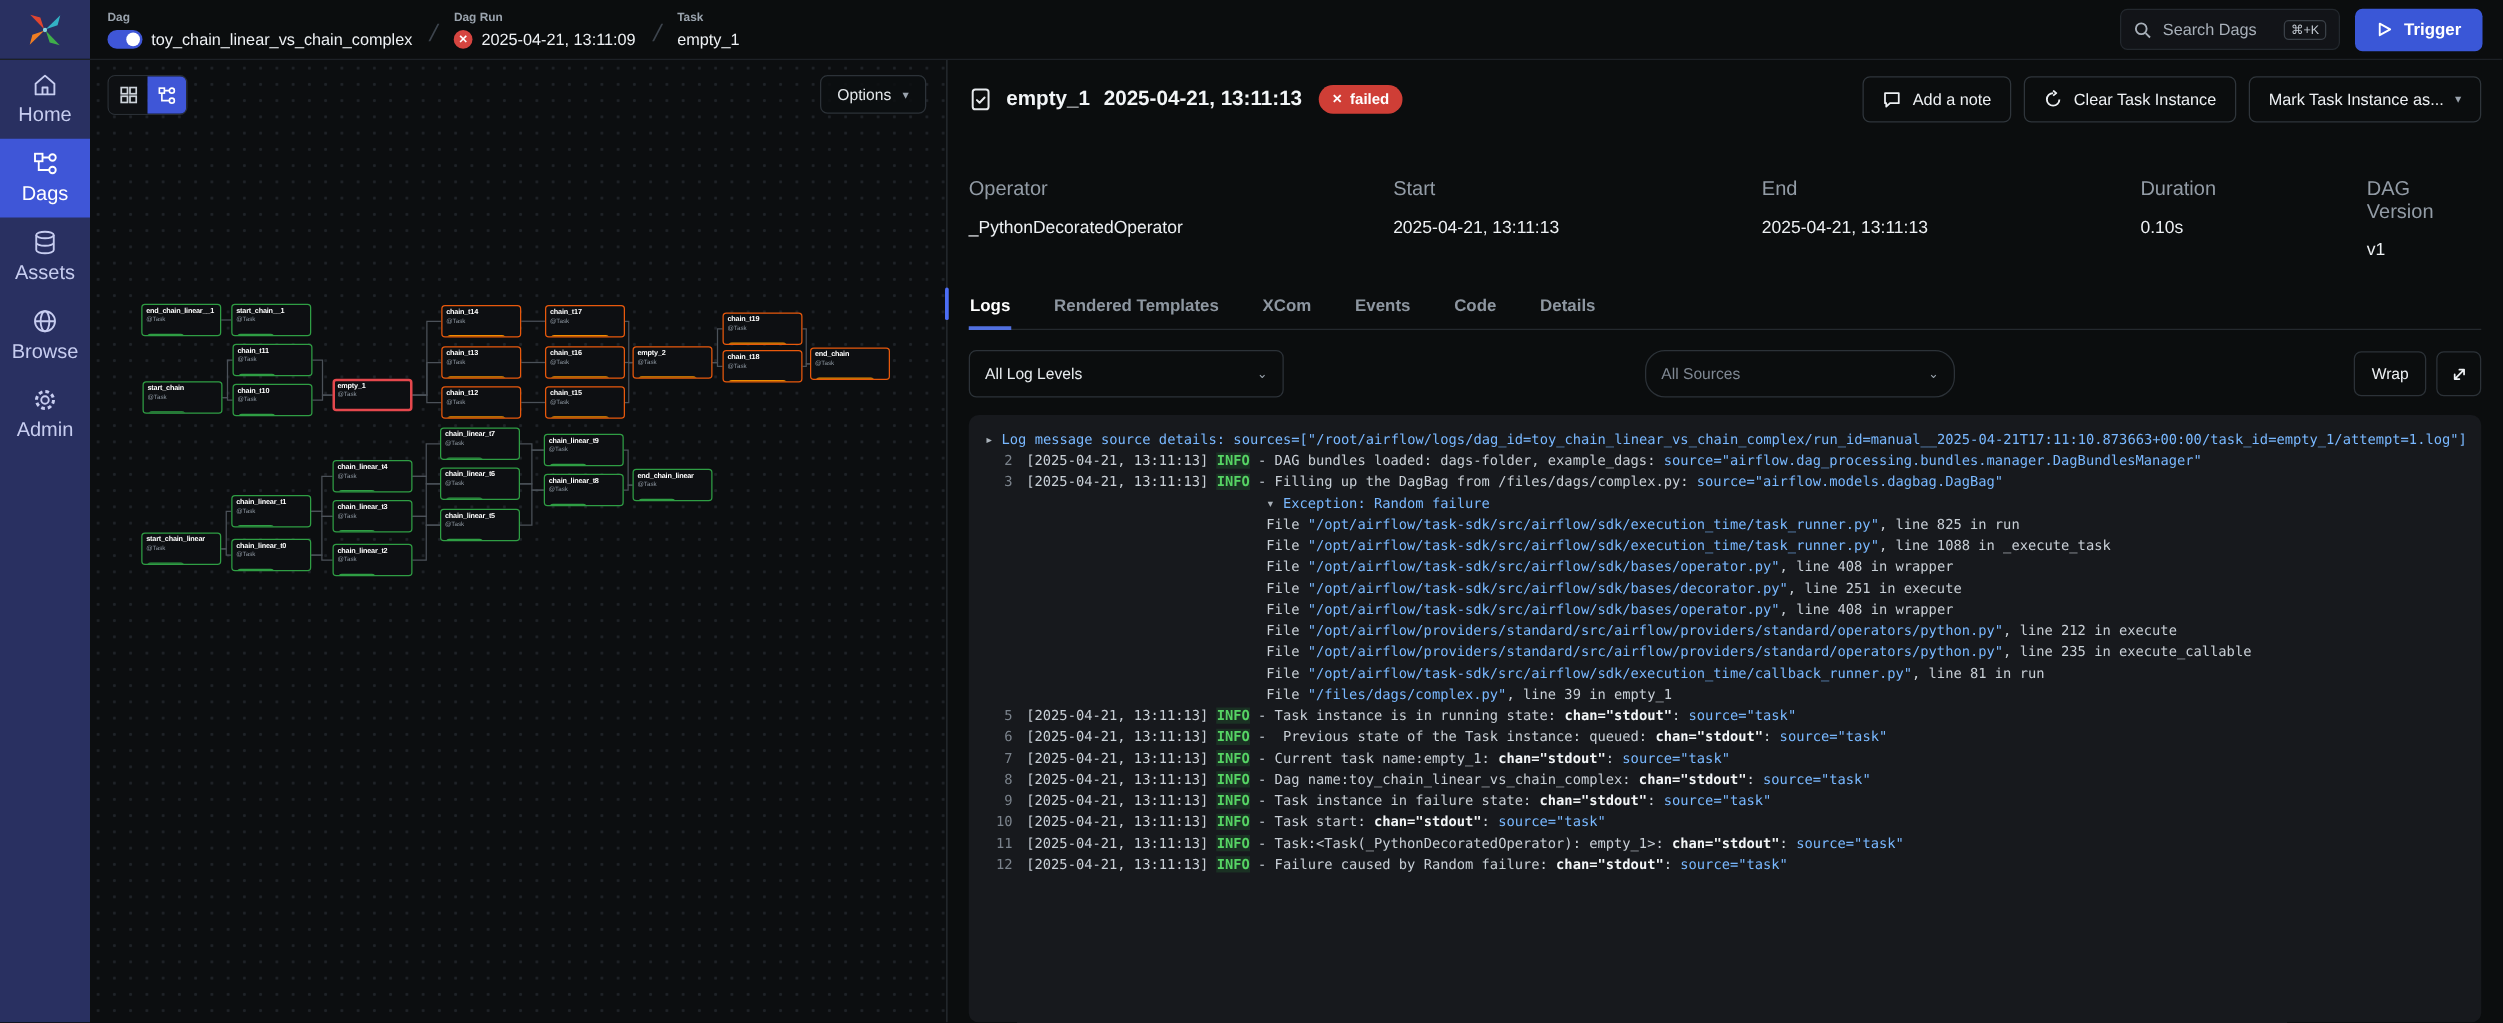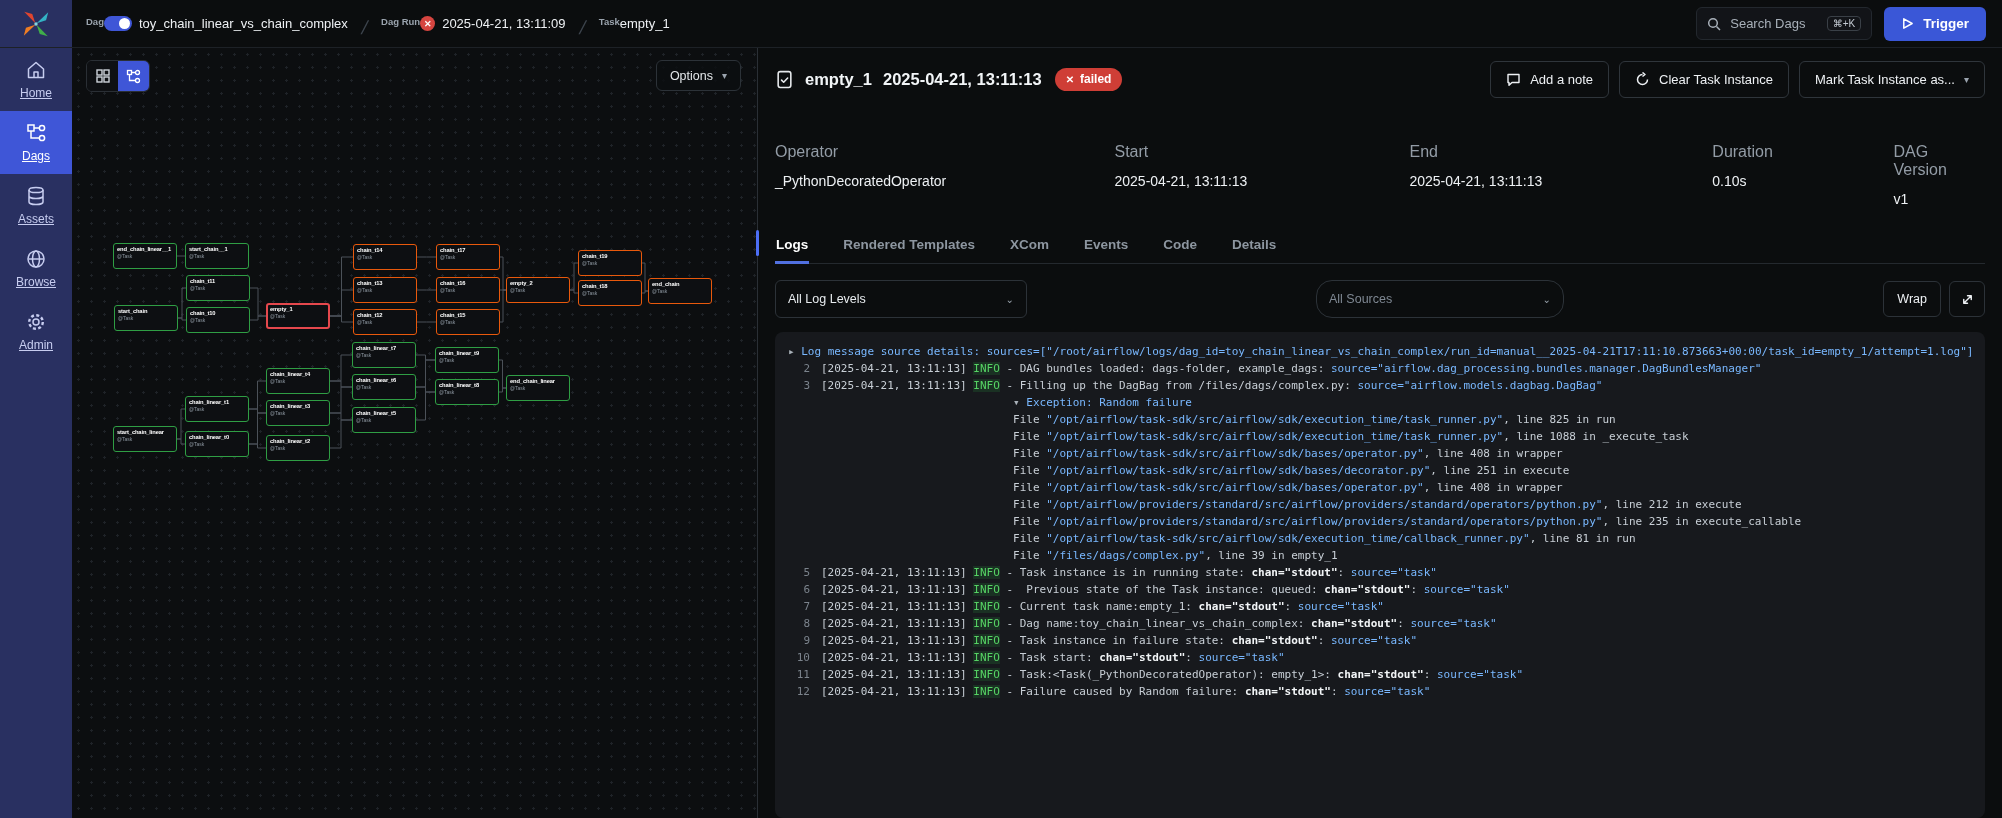--- a/index.html
+++ b/index.html
@@ -6,35 +6,35 @@
   html,body { margin:0; padding:0; }
   body {
     width:2002px; height:818px; overflow:hidden;
     background:#0b0d0e; color:#e6e9ec;
     font-family:"Liberation Sans", sans-serif;
   }
   
   .topbar { height:48px; display:flex; align-items:stretch; background:#0b0d0e; border-bottom:1px solid #1d2126; }
   .logo-block { width:72px; background:#293061; display:flex; align-items:center; justify-content:center; cursor:pointer; }
   .crumbs { display:flex; align-items:center; gap:14px; padding-left:14px; }
-  .crumb { display:flex; flex-direction:row; justify-content:center; }
+  .crumb { display:flex; flex-direction:column; justify-content:center; }
   .crumb-label { font-size:9.5px; font-weight:700; color:#9aa3ad; margin-bottom:4px; }
   .crumb-row { display:flex; align-items:center; gap:7px; font-size:13px; color:#eef1f4; }
   .toggle { width:28px; height:15px; border-radius:9px; background:#3f56d7; position:relative; cursor:pointer; }
   .toggle .knob { position:absolute; right:2px; top:2px; width:11px; height:11px; border-radius:50%; background:#fff; }
   .crumb-sep { color:#3d444d; font-size:19px; transform:skewX(-14deg); align-self:center; margin-top:8px; }
   .run-fail-icon { width:15px; height:15px; border-radius:50%; background:#d64540; color:#fff; font-size:9px; font-weight:700; display:flex; align-items:center; justify-content:center; }
   .topbar-right { margin-left:auto; display:flex; align-items:center; gap:12px; padding-right:16px;padding-left:36px; }
   .searchbox { display:flex; align-items:center; gap:9px; background:#121418; border:1px solid #23282e; border-radius:6px; height:33px; width:176px; padding:0 10px; color:#a8b0b9; font-size:13px; cursor:text; }
   .kbd { border:1px solid #3a4047; border-radius:4px; font-size:10px; padding:1px 5px; color:#c3cad2; margin-left:auto; }
   .btn-trigger { display:flex; align-items:center; gap:9px; background:#3a57d7; color:#fff; font-size:13.5px; font-weight:600; height:34px; padding:0 17px; border-radius:6px; border:none; cursor:pointer; }
   
   .main { display:flex; height:770px; }
   .sidebar { width:72px; background:#293061; display:flex; flex-direction:column; }
-  .side-item { height:63px; display:flex; flex-direction:column; align-items:center; justify-content:center; gap:5px; color:#c7cdf0; font-size:12px; cursor:pointer;text-decoration:underline; }
+  .side-item { height:63px; display:flex; flex-direction:column; align-items:center; justify-content:center; gap:5px; color:#c7cdf0; font-size:16px; cursor:pointer; }
   .side-item.active { background:#3f56d7; color:#fff; }
   .side-item svg { display:block; }
   
   .graph-panel { width:685px; position:relative; background-color:#0c0e10;
     background-image:radial-gradient(#1f2328 1px, transparent 1.3px); background-size:13px 13px; }
   .graph-toolbar { position:absolute; top:12px; left:14px; right:16px; display:flex; z-index:6; }
   .seg { display:flex; border:1px solid #2a2f35; border-radius:6px; overflow:hidden; }
   .seg-btn { width:31px; height:30px; display:flex; align-items:center; justify-content:center; background:#0e1013; color:#cdd3da; cursor:pointer; }
   .seg-btn.active { background:#3f56d7; color:#fff; }
   .btn-options { margin-left:auto; border:1px solid #2c3238; border-radius:6px; height:31px; padding:0 13px; display:flex; align-items:center; gap:9px; font-size:12.5px; color:#e3e7ea; background:rgba(12,14,16,.85); cursor:pointer; }
@@ -74,21 +74,21 @@
   .btn-sm { height:36px; border:1px solid #2c3238; border-radius:6px; background:transparent; color:#eef1f4; font-size:12.5px; display:flex; align-items:center; justify-content:center; padding:0 13px; cursor:pointer; font-family:inherit; }
   .btn-expand { width:36px; padding:0; }
   
   .logbox { margin-top:14px; background:#17191d; border-radius:8px; padding:11px 13px; height:504px; overflow:hidden;
     font-family:"DejaVu Sans Mono", monospace; font-size:11px; line-height:17px; color:#c8cfd6; }
   .lline { white-space:pre; overflow:hidden; }
   .lline .g { display:inline-block; width:22px; text-align:right; color:#7b838c; margin-right:11px; }
   .c-ts  { color:#c8cfd6; }
   .c-txt { color:#c8cfd6; }
   .c-wt  { color:#f2f5f7; font-weight:700; }
-  .c-info{ color:#56d364; background:rgba(46,160,67,.18); }
+  .c-info{ color:#56d364; background:rgba(46,160,67,.18);font-weight:bold; }
   .c-err { color:#ffa657; background:rgba(187,128,9,.3); }
   .c-link{ color:#79b8ff; }
   .c-dim { color:#aab2ba; }
 </style>
 </head>
 <body>
 
 <header class="topbar">
   <div class="logo-block">
     <svg width="30" height="30" viewBox="0 0 28 28">

